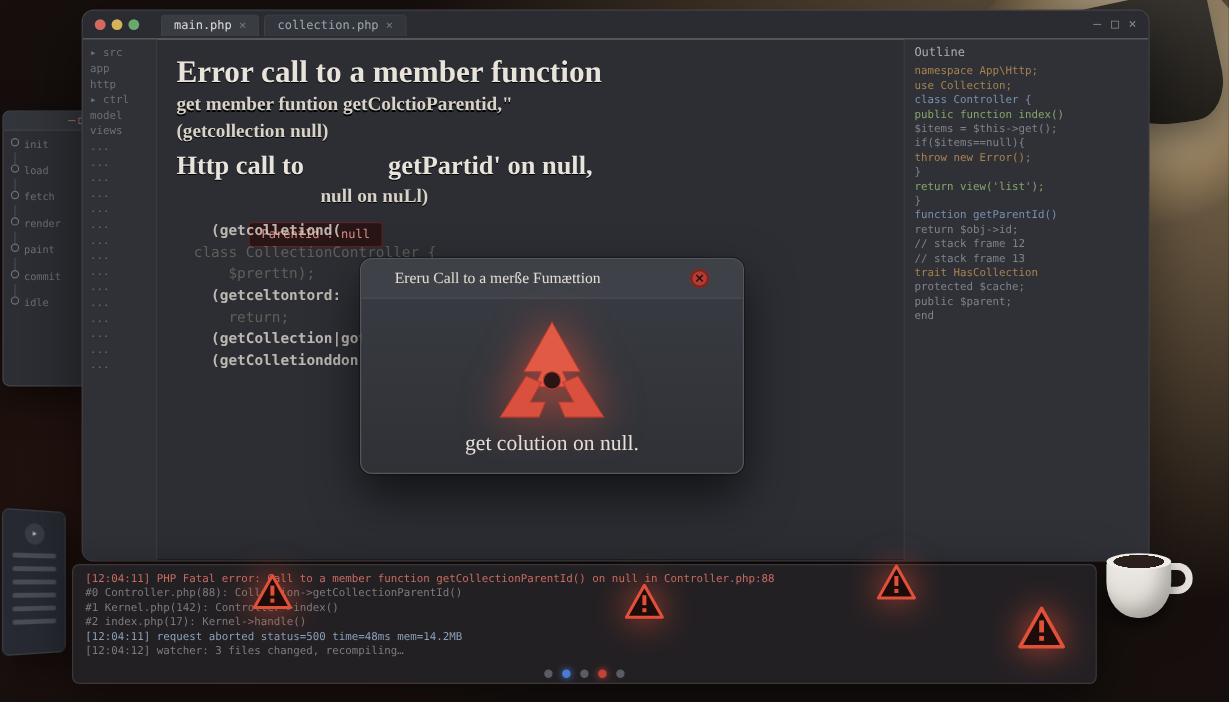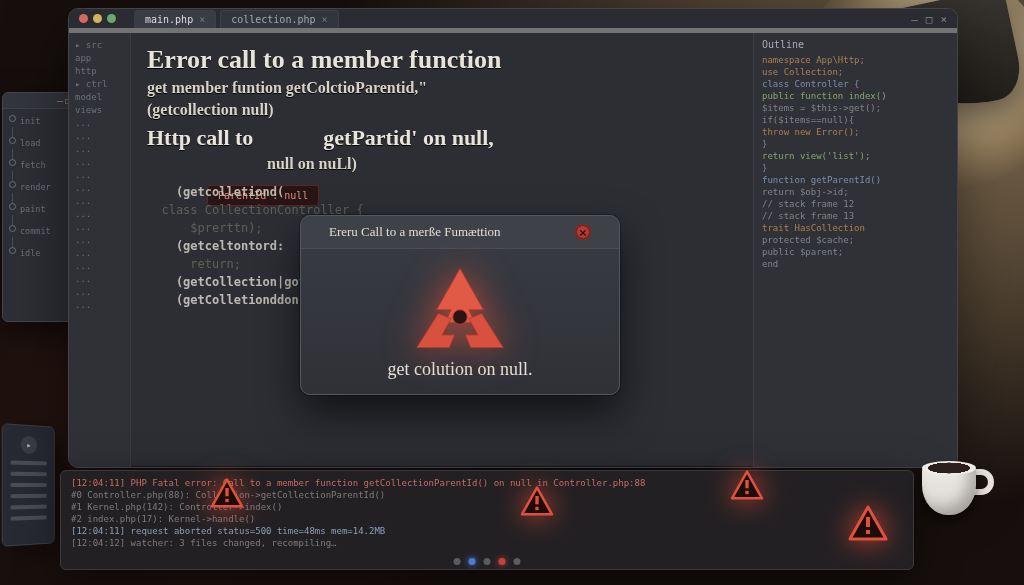--- a/index.html
+++ b/index.html
@@ -1,21 +1,21 @@
 <!DOCTYPE html>
 <html><head>
 <meta charset="utf-8">
 <style>
   * { margin:0; padding:0; box-sizing:border-box; }
   html,body { width:1024px; height:585px; overflow:hidden; background:#1a1412; font-family:ui-monospace,Menlo,Consolas,monospace; color:#c8c0b8; position:relative; }
   body { background:radial-gradient(1100px 700px at 920px 120px,rgba(255,220,160,.45),transparent 55%),radial-gradient(600px 400px at 200px 400px,rgba(80,30,20,.35),transparent 60%),#160f0d; }
 
   
   .monitor { position:absolute; left:68px; top:8px; width:890px; height:460px; background:#2c2e34; border-radius:10px; border:1px solid #444349; box-shadow:0 20px 60px rgba(0,0,0,.5),0 0 0 1px rgba(0,0,0,.4) inset; overflow:hidden; }
-  .titlebar { display:flex; align-items:center; gap:8px; height:24px; padding:0 10px; background:#2a2c31; border-bottom:5px solid #737373; }
+  .titlebar { display:flex; align-items:center; gap:8px; height:24px; padding:0 10px; background:#2a2c31; border-bottom:1px solid #737373; }
   .dots { display:flex; gap:5px; }
   .dot { width:9px; height:9px; border-radius:50%; background:#d46a5f; }
   .dot.g{background:#d6b35a;} .dot.b{background:#6aa86d;}
   .tabs { display:flex; gap:4px; margin-left:10px; font-size:10px; color:#9aa; }
   .tab { padding:3px 10px; background:#33353c; border-radius:4px 4px 0 0; border:1px solid #3e4047; border-bottom:none; }
   .tab.active{background:#3a3c44;color:#ddd;}
   .tab .x{margin-left:6px;color:#777;}
   .toolbar{position:absolute;right:10px;top:4px;display:flex;gap:8px;color:#888;font-size:11px;}
   .toolbar span{cursor:default;}
 

